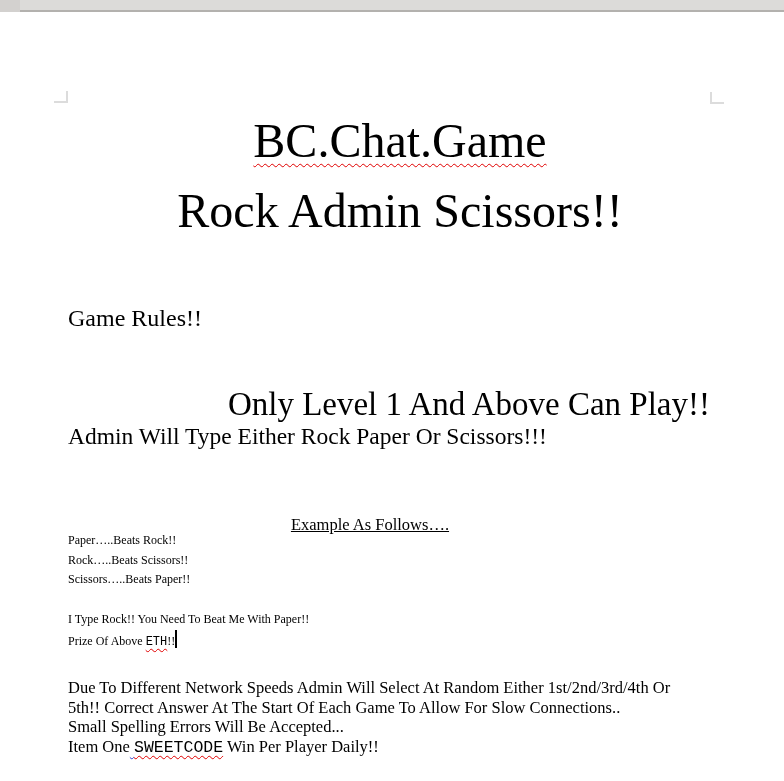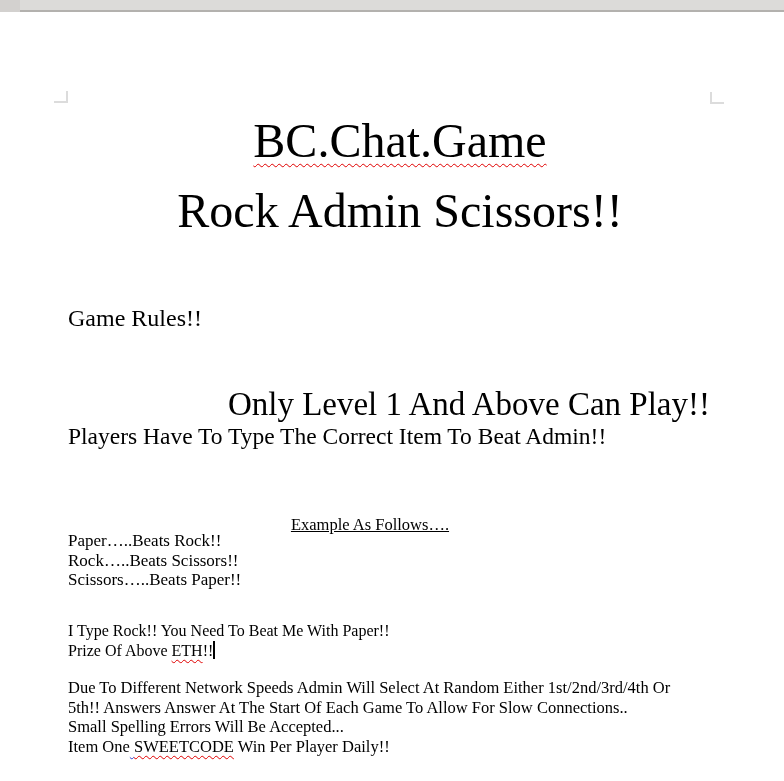--- a/index.html
+++ b/index.html
@@ -61,27 +61,28 @@
   .doc-title .line { display: block; }
   .sq-red-big {
     text-decoration: underline wavy #e00000;
     text-decoration-thickness: 1px;
     text-underline-offset: 6px;
   }
   .rules-head   { top: 289px; text-align: left; font-size: 24px;   line-height: 30px; }
   .level-line   { top: 350px; text-align: right; font-size: 33px; line-height: 34px; margin-top: 23px; }
   .admin-block  { top: 407px; font-size: 23.5px; line-height: 31px; white-space: nowrap; }
   .example-head { top: 501px; text-align: center; padding-right: 38px; font-size: 16.5px; line-height: 19.5px; text-decoration: underline; }
-  .example-block{ top: 517px; font-size: 17px; line-height: 19.5px; white-space: nowrap; }
-  .demo-block   { top: 596px; font-size: 16px; line-height: 19.5px; white-space: nowrap; margin-top: 11px; }
+  .example-block{ top: 517px; font-size: 12px; line-height: 19.5px; white-space: nowrap; }
+  .demo-block   { top: 596px; font-size: 12px; line-height: 19.5px; white-space: nowrap; }
   .rules-para   { top: 664px; font-size: 16.5px; line-height: 19.7px; white-space: nowrap; }
   .sq-red {
     text-decoration: underline wavy #e00000;
     text-decoration-thickness: 1px;
     text-underline-offset: 3px;
+    font-family: Liberation Mono, monospace;
   }
   .sq-blue {
     white-space: pre;
     text-decoration: underline wavy #3344cc;
     text-decoration-thickness: 1px;
     text-underline-offset: 3px;
   }
   .caret {
     display: inline-block;
     width: 2px; height: 18px;
@@ -108,37 +109,37 @@
     <h1 class="doc-title">
         <span class="line sq-red-big">BC.Chat.Game</span>
         <span class="line">Rock Admin Scissors!!</span>
       </h1>
 
     <p class="textarea-line rules-head">Game Rules!!</p>
 
     <p class="textarea-line level-line">Only Level 1 And Above Can Play!!</p>
 
     <div class="textarea-line admin-block">
-      <p>Players Have To Type The Correct Item To Beat Admin!!</p>
+      <p>Admin Will Type Either Rock Paper Or Scissors!!!</p>
     </div>
 
     <p class="textarea-line example-head">Example As Follows….</p>
 
     <div class="textarea-line example-block">
       <p>Paper…..Beats Rock!!</p>
       <p>Rock…..Beats Scissors!!</p>
       <p>Scissors…..Beats Paper!!</p>
     </div>
 
     <div class="textarea-line demo-block">
       <p>I Type Rock!! You Need To Beat Me With Paper!!</p>
       <p><span>Prize Of Above </span><span class="sq-red">ETH</span><span>!!</span><span class="caret"></span></p>
     </div>
 
     <div class="textarea-line rules-para">
       <p>Due To Different Network Speeds Admin Will Select At Random Either 1st/2nd/3rd/4th Or</p>
-      <p>5th!! Answers Answer At The Start Of Each Game To Allow For Slow Connections..</p>
+      <p>5th!! Correct Answer At The Start Of Each Game To Allow For Slow Connections..</p>
       <p>Small Spelling Errors Will Be Accepted...</p>
       <p><span>Item One</span><span class="sq-blue"> </span><span class="sq-red">SWEETCODE</span><span> Win Per Player Daily!!</span></p>
     </div>
 
   </div>
 </div>
 
 </body></html>

